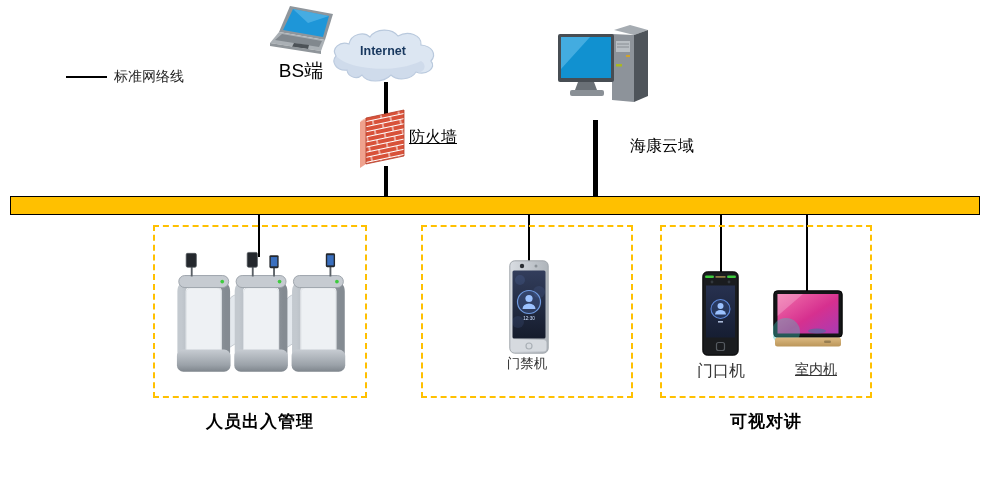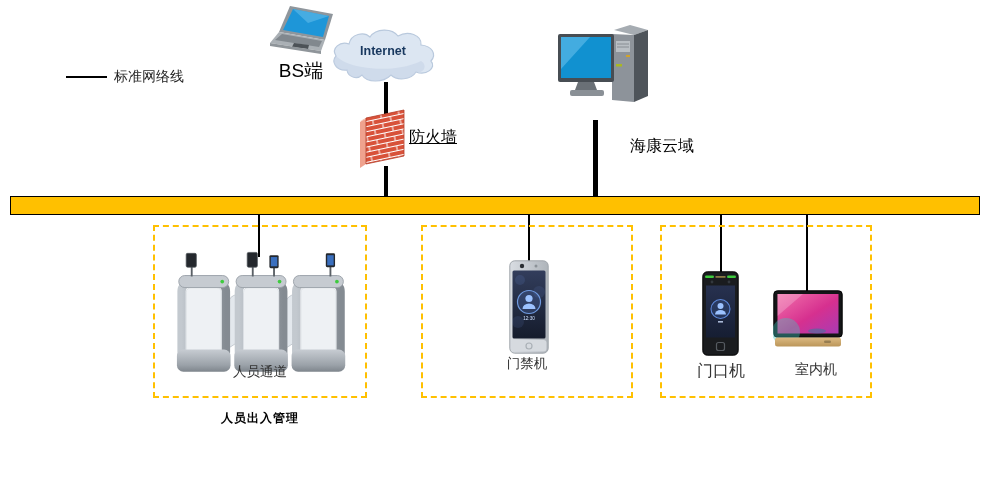--- a/index.html
+++ b/index.html
@@ -13,21 +13,21 @@
   .hline{position:absolute;background:#000;}
   .backbone{
     position:absolute;left:10px;top:196px;width:970px;height:19px;
     background:#FFC000;border:1.5px solid #000;box-sizing:border-box;
   }
   .zone{
     position:absolute;top:225px;height:173px;border:2px dashed #FFC000;
     box-sizing:border-box;background:transparent;
   }
   .zone-title{
-    position:absolute;top:410px;font-size:12px;font-weight:bold;color:#000;
+    position:absolute;top:410px;font-size:17px;font-weight:bold;color:#000;
     text-align:center;letter-spacing:1px;
   }
   .dev-lbl{font-size:13.5px;color:#333;text-align:center;}
   svg{display:block;}
 </style>
 </head>
 <body>
 
 <div class="canvas">
 
@@ -145,21 +145,20 @@
       <rect x="6" y="34" width="48" height="84" rx="9" fill="none" stroke="url(#tFrame)" stroke-width="9"></rect>
       <rect x="11" y="39" width="38" height="72" rx="5" fill="#eaeef2" opacity="0.78" stroke="#c6cdd3" stroke-width="0.8"></rect>
       <rect x="1" y="106" width="58" height="24" rx="7" fill="url(#tBase)"></rect>
       <rect x="3" y="26" width="54" height="13" rx="6.5" fill="#c6cbd1" stroke="#9aa1a8" stroke-width="1"></rect>
       <circle cx="50" cy="32.5" r="2" fill="#3ECB3E"></circle>
       <rect x="42" y="14" width="2" height="13" fill="#5a6066"></rect>
       <rect x="38" y="2" width="10" height="15" rx="1.5" fill="#24282d"></rect>
       <rect x="39.5" y="4" width="7" height="11" fill="#3a6fbe"></rect>
     </g>
   </svg>
-  <div class="lbl dev-lbl" style="left:153px;top:363px;width:214px;">人员通道</div>
 
   <svg class="abs" style="left:509px;top:260px;" width="40" height="94" viewBox="0 0 40 94">
     <defs>
       <linearGradient id="atBody" x1="0" y1="0" x2="1" y2="0">
         <stop offset="0" stop-color="#d9dde2"></stop>
           <stop offset="0.5" stop-color="#c4c9cf"></stop>
           <stop offset="1" stop-color="#aeb4ba"></stop>
       </linearGradient>
       <linearGradient id="atScr" x1="0" y1="0" x2="0" y2="1">
         <stop offset="0" stop-color="#323d5c"></stop>
@@ -219,17 +218,18 @@
       </linearGradient>
     </defs>
     <rect x="0.8" y="0.8" width="68.4" height="46.4" rx="3.5" fill="#141517" stroke="#000" stroke-width="1"></rect>
     <rect x="4.5" y="4" width="61" height="39.5" fill="url(#isScr)"></rect>
     <circle cx="13" cy="42" r="14" fill="#3ec9c0" opacity="0.38"></circle>
     <polygon points="4.5,4 30,4 4.5,26" fill="#ffffff" opacity="0.22"></polygon>
     <ellipse cx="44" cy="41" rx="9" ry="2.4" fill="#2a7f9e" opacity="0.5"></ellipse>
     <rect x="2" y="47.5" width="66" height="9" rx="2.5" fill="url(#isGold)"></rect>
     <rect x="51" y="50.5" width="7" height="2.6" rx="1.3" fill="#8a734a" opacity="0.8"></rect>
   </svg>
-  <div class="lbl dev-lbl" style="left:778px;top:361px;width:76px;font-size:14px;">室内机</div>
+  <div class="lbl dev-lbl" style="left:778px;top:361px;width:76px;font-size:14px;text-decoration:underline;">室内机</div>
 
   <div class="zone-title" style="left:153px;width:214px;">人员出入管理</div>
+  <div class="zone-title" style="left:660px;width:212px;">可视对讲</div>
 
 </div>
 
 </body></html>

